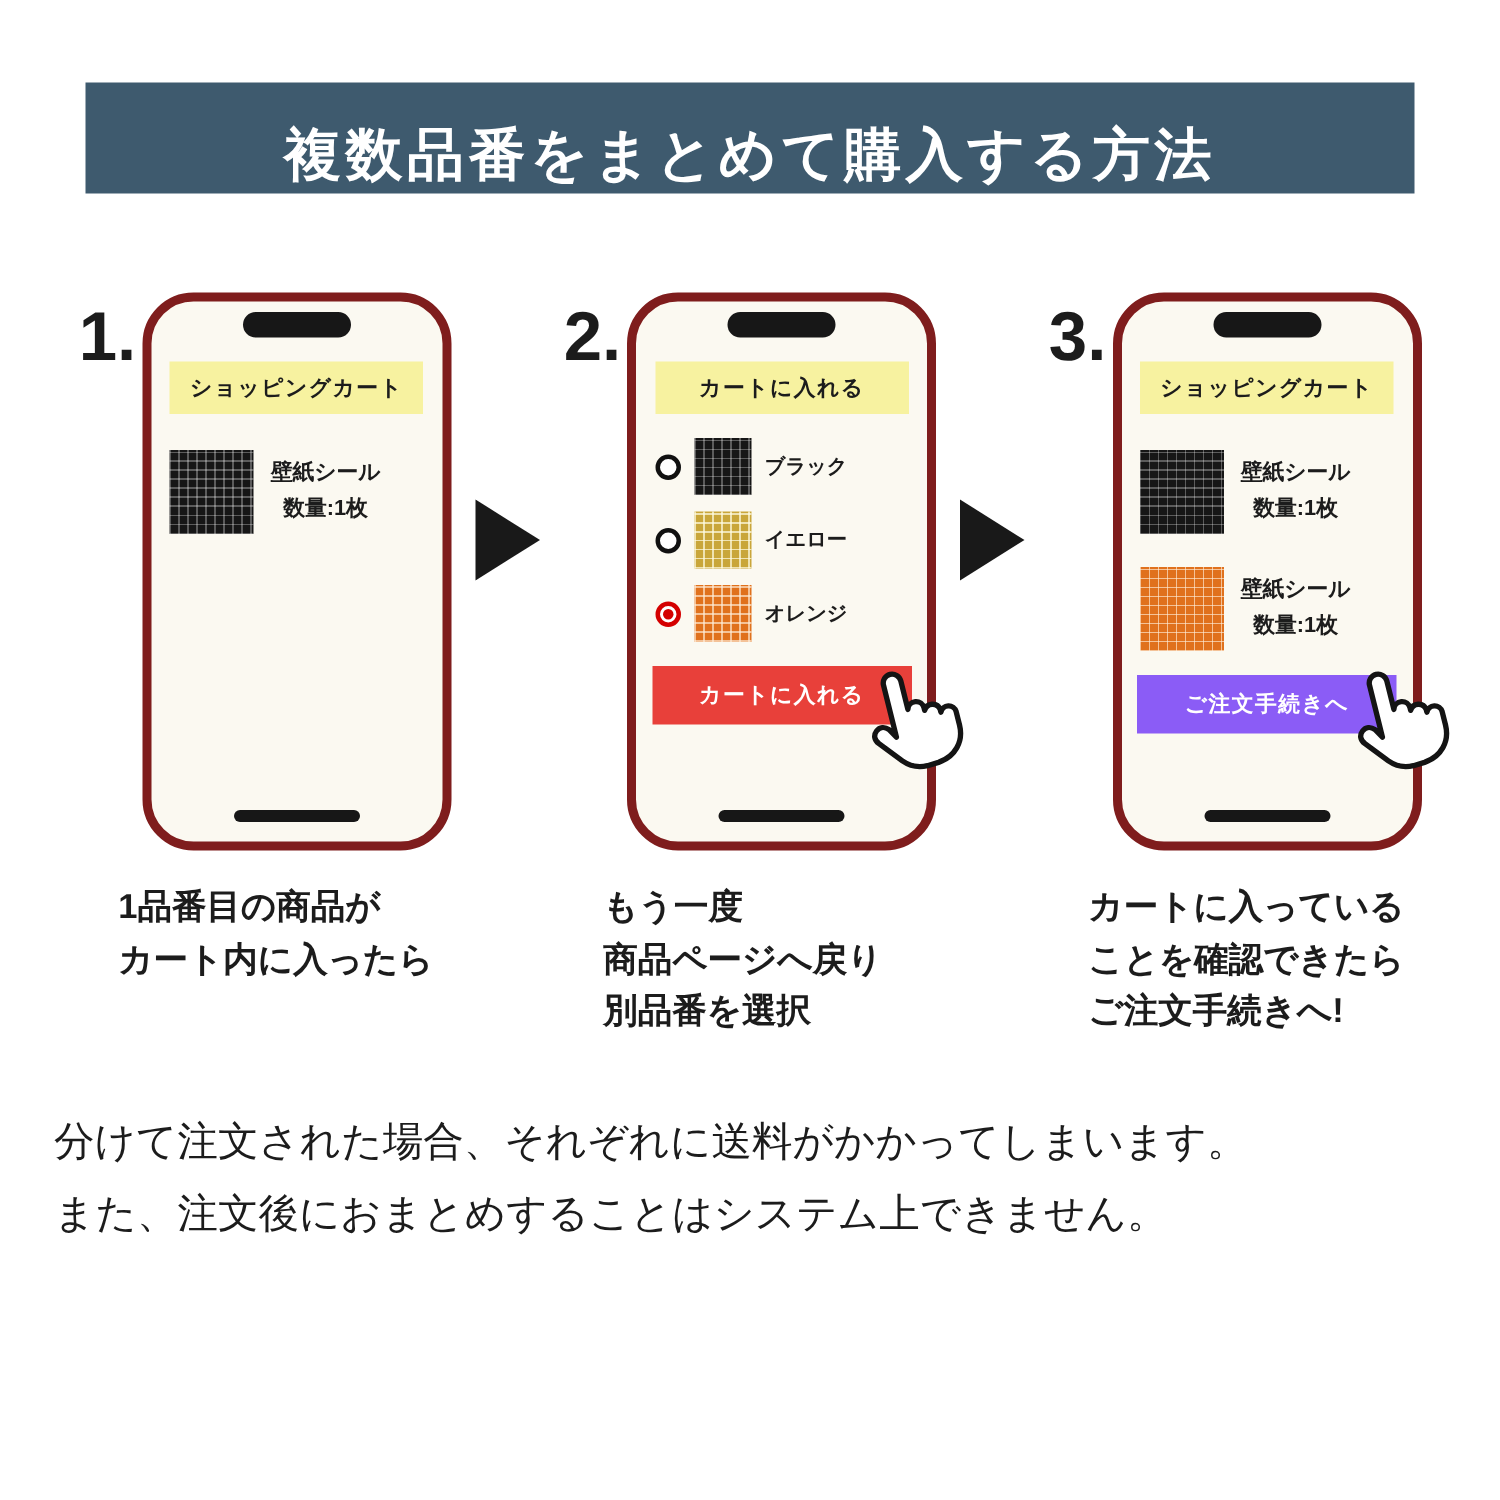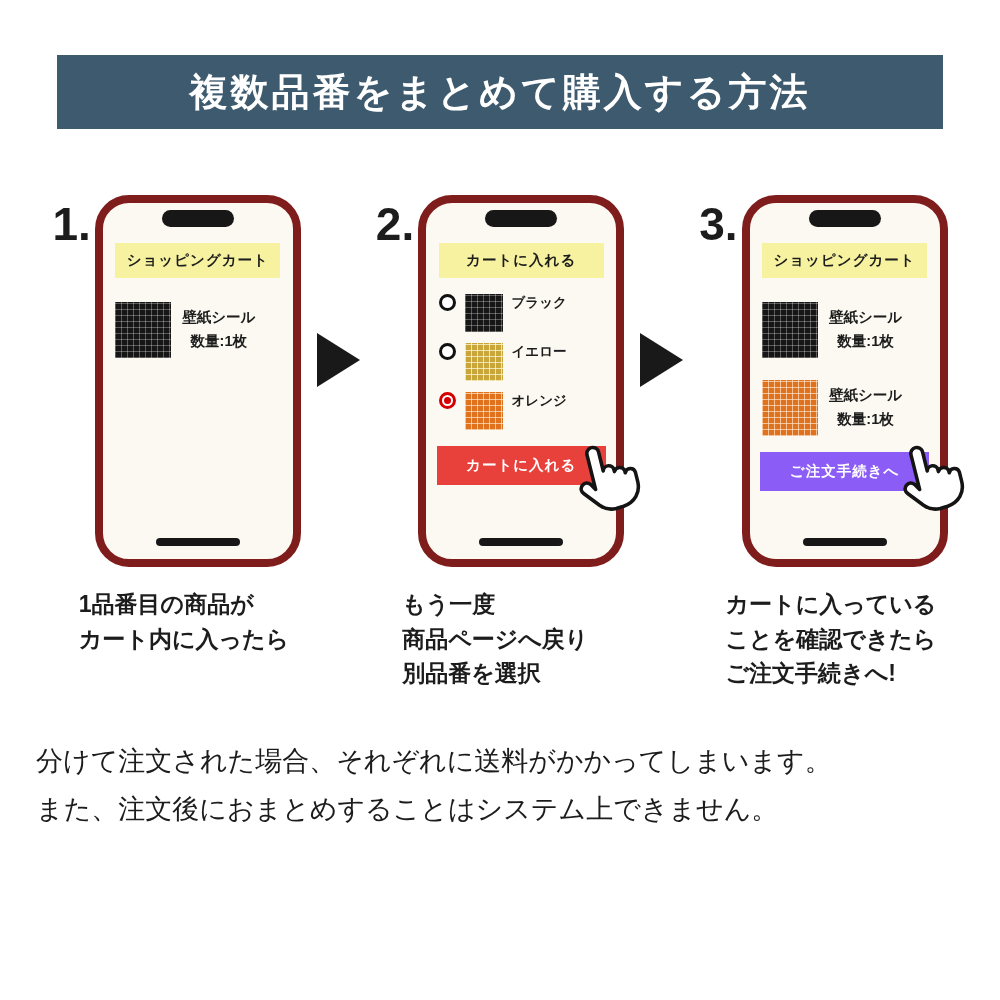--- a/index.html
+++ b/index.html
@@ -12,21 +12,21 @@
     color: #1c1c1c;
     overflow: hidden;
   }
 
   
   .banner {
     margin: 55px 57px 0;
     height: 74px;
     background: #3e5a6e;
     display: flex;
-    align-items: center;
+    align-items: flex-end;
     justify-content: center;
   }
   .banner h1 {
     margin: 0;
     color: #ffffff;
     font-size: 38px;
     font-weight: 700;
     letter-spacing: 3px;
     white-space: nowrap;
   }
@@ -54,21 +54,21 @@
     border-left: 43px solid #191919;
     margin: 138px 16px 0;
     flex: none;
   }
 
   
   .phone {
     position: relative;
     width: 206px;
     height: 372px;
-    border: 8px solid #7f1d1d;
+    border: 6px solid #7f1d1d;
     border-radius: 34px;
     background: #fbf9f1;
     display: flex;
     flex-direction: column;
     align-items: center;
   }
   .notch {
     position: absolute;
     top: 7px; left: 50%;
     transform: translateX(-50%);
@@ -131,21 +131,21 @@
   .product-text { font-size: 14.5px; font-weight: 700; line-height: 1.65; }
   .product-text span { display: block; white-space: nowrap; }
 
   .options {
     margin-top: 16px;
     width: 87%;
     display: flex;
     flex-direction: column;
     gap: 11px;
   }
-  .option-row { display: flex; align-items: flex-start; gap: 9px; }
+  .option-row { display: flex; align-items: center; gap: 9px; }
   .radio {
     width: 17px; height: 17px;
     border: 3px solid #111;
     border-radius: 50%;
     background: #fff;
     flex: none;
   }
   .radio.selected { border-color: #d40000; position: relative; }
   .radio.selected::after {
     content: "";

